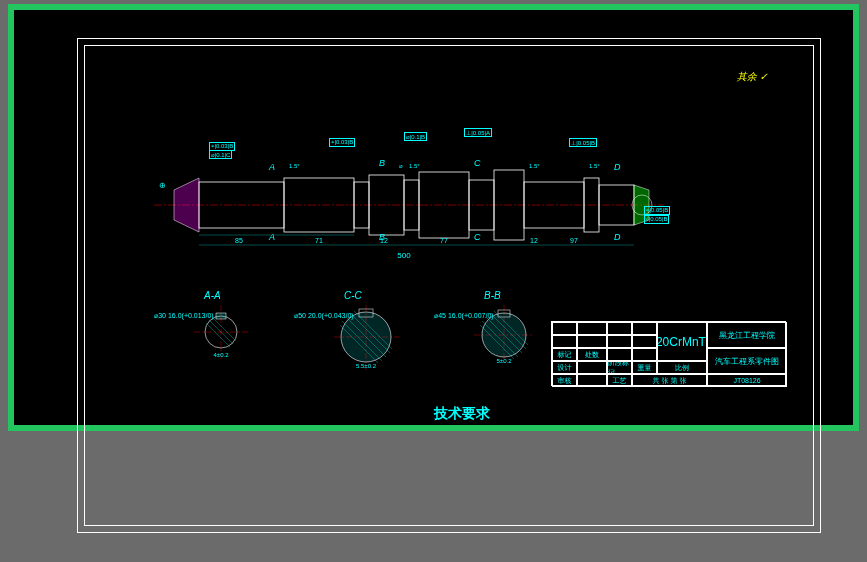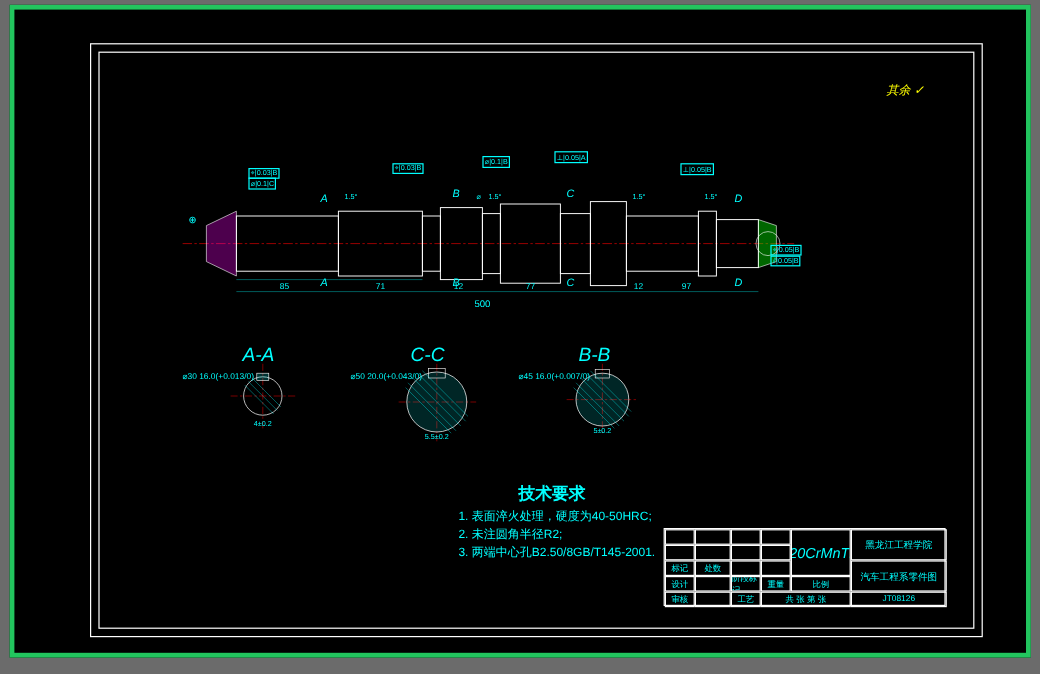--- a/index.html
+++ b/index.html
@@ -9,23 +9,23 @@
       height: 562px;
       overflow: hidden;
       font-family: Arial, sans-serif;
       position: relative;
     }
     .cad-viewport {
       position: absolute;
       left: 8px;
       top: 4px;
       width: 851px;
-      height: 544px;
+      height: 427px;
       background: #000000;
-      border: 4px solid #22c55e;
+      border: 6px solid #22c55e;
     }
     .drawing-frame {
       position: absolute;
       left: 63px;
       top: 28px;
       width: 744px;
       height: 495px;
       border: 1px solid #ffffff;
     }
     .drawing-frame-inner {
@@ -64,21 +64,21 @@
     .section-view {
       position: relative;
       width: 110px;
       height: 100px;
     }
     .section-label {
       position: absolute;
       top: 0;
       left: 40px;
       color: #00ffff;
-      font-size: 16px;
+      font-size: 10px;
       font-style: italic;
     }
     .section-circle {
       position: absolute;
       top: 15px;
       left: 30px;
     }
     .section-dim {
       position: absolute;
       top: 22px;
@@ -120,21 +120,20 @@
       font-size: 7px;
       display: flex;
       align-items: center;
       justify-content: center;
       overflow: hidden;
     }
     .tb-big {
       grid-column: 5 / 6;
       grid-row: 1 / 4;
       font-size: 12px !important;
-      font-style: italic;
     }
     .tb-school {
       grid-column: 6 / 7;
       grid-row: 1 / 3;
       font-size: 8px !important;
       text-align: right;
     }
     .tb-subject {
       grid-column: 6 / 7;
       grid-row: 3 / 5;
@@ -265,25 +264,20 @@
         <rect x="24" y="5" width="12" height="7" fill="none" stroke="#ffffff" stroke-width="0.5"></rect>
         <path d="M 12,12 L 48,48 M 16,8 L 52,44 M 8,16 L 44,52 M 20,6 L 54,40 M 6,20 L 40,54" stroke="#00ffff" stroke-width="0.3"></path>
         <text x="30" y="58" fill="#00ffff" font-size="6" text-anchor="middle">5±0.2</text>
       </svg>
       <div class="section-dim">⌀45 16.0(+0.007/0)</div>
     </div>
 
   </div>
 
   <div class="tech-req-title">技术要求</div>
-  <div class="tech-req-list">
-    <div>1. 表面淬火处理，硬度为40-50HRC;</div>
-    <div>2. 未注圆角半径R2;</div>
-    <div>3. 两端中心孔B2.50/8GB/T145-2001.</div>
-  </div>
 
   <div class="title-block">
     <div></div>
     <div></div>
     <div></div>
     <div></div>
     <div class="tb-big">20CrMnTi</div>
     <div class="tb-school">黑龙江工程学院</div>
 
     <div></div>

